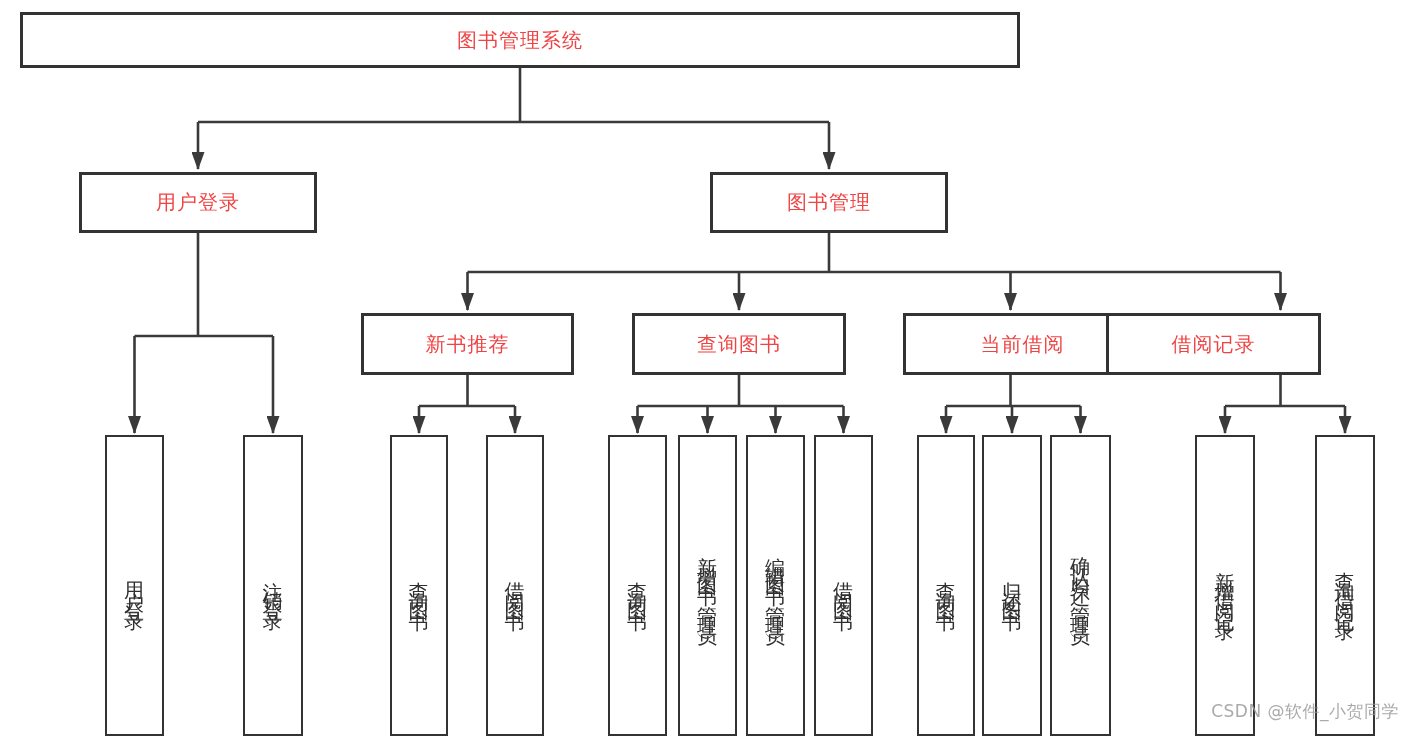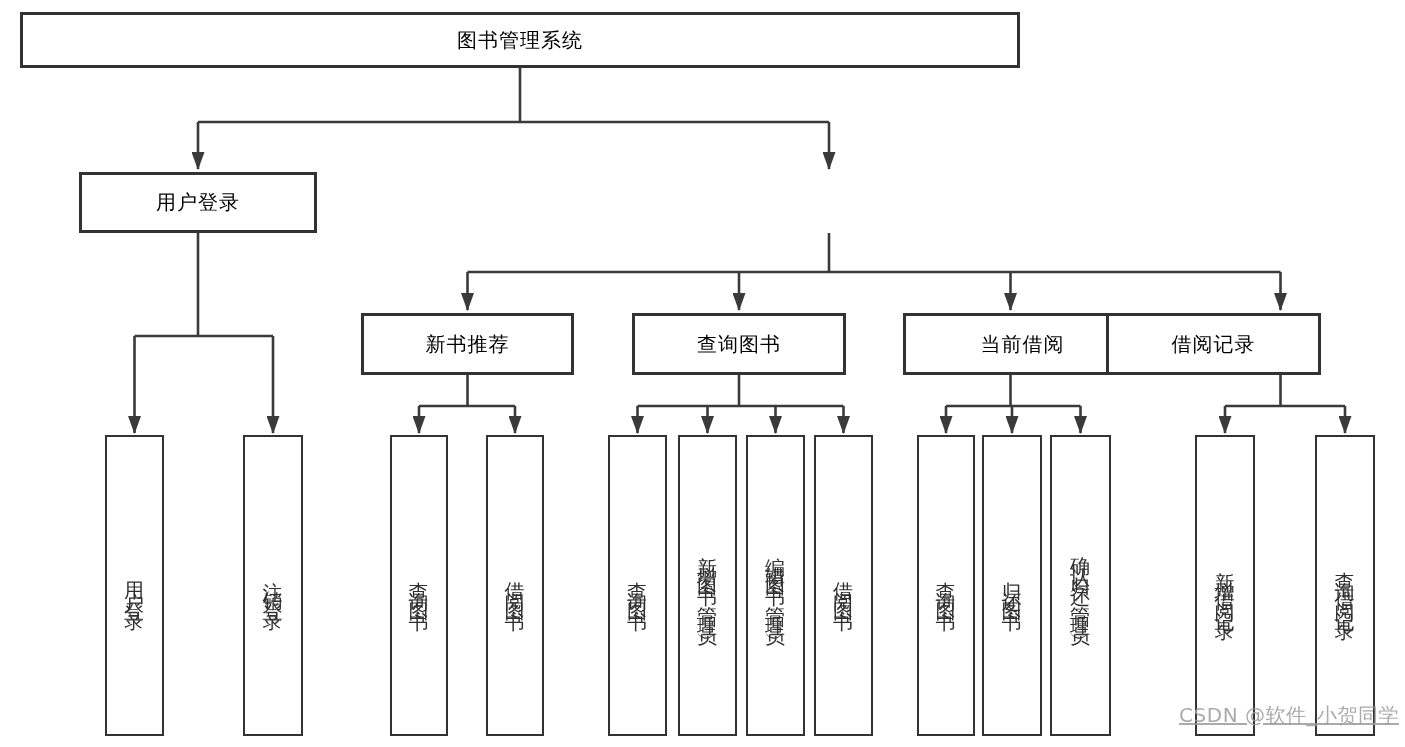--- a/index.html
+++ b/index.html
@@ -18,21 +18,21 @@
   }
   .hbox {
     position: absolute;
     z-index: 2;
     background: #ffffff;
     border: 3px solid #333333;
     display: flex;
     align-items: center;
     justify-content: center;
     font-size: 20px;
-    color: #000000;
+    color: #ef4444;
     letter-spacing: 1px;
     box-sizing: border-box;
   }
   .vbox {
     position: absolute;
     z-index: 2;
     top: 435px;
     height: 301px;
     background: #ffffff;
     border: 2.5px solid #333333;
@@ -47,26 +47,25 @@
     font-size: 20px;
     line-height: 1;
     letter-spacing: 10px;
     color: #2f2f2f;
     white-space: nowrap;
   }
   .watermark {
     position: absolute;
     z-index: 4;
     right: 6px;
-    bottom: 18px;
-    font-size: 20px;
+    bottom: 24px;
+    font-size: 17px;
     color: rgba(155, 155, 155, 0.85);
     letter-spacing: 0.5px;
     pointer-events: none;
-    text-decoration: underline;
   }
 </style>
 </head>
 <body>
 
 <div class="stage">
 
   <svg class="wires" width="1405" height="747" viewBox="0 0 1405 747">
     <defs>
       <marker id="arr" markerUnits="userSpaceOnUse" markerWidth="18" markerHeight="13" refX="17" refY="6.5" orient="auto">
@@ -117,20 +116,23 @@
     </g>
   </svg>
 
   <div class="hbox" style="left:20px;top:12px;width:1000px;height:56px">
     <span>图书管理系统</span>
   </div>
 
   <div class="hbox" style="left:79px;top:172px;width:238px;height:61px">
     <span>用户登录</span>
   </div>
+  <div class="hbox" style="left:710px;top:172px;width:238px;height:61px">
+    <span>图书管理</span>
+  </div>
 
   <div class="hbox" style="left:361px;top:313px;width:213px;height:62px">
     <span>新书推荐</span>
   </div>
   <div class="hbox" style="left:632px;top:313px;width:214px;height:62px">
     <span>查询图书</span>
   </div>
   <div class="hbox" style="left:903px;top:313px;width:239px;height:62px">
     <span>当前借阅</span>
   </div>

